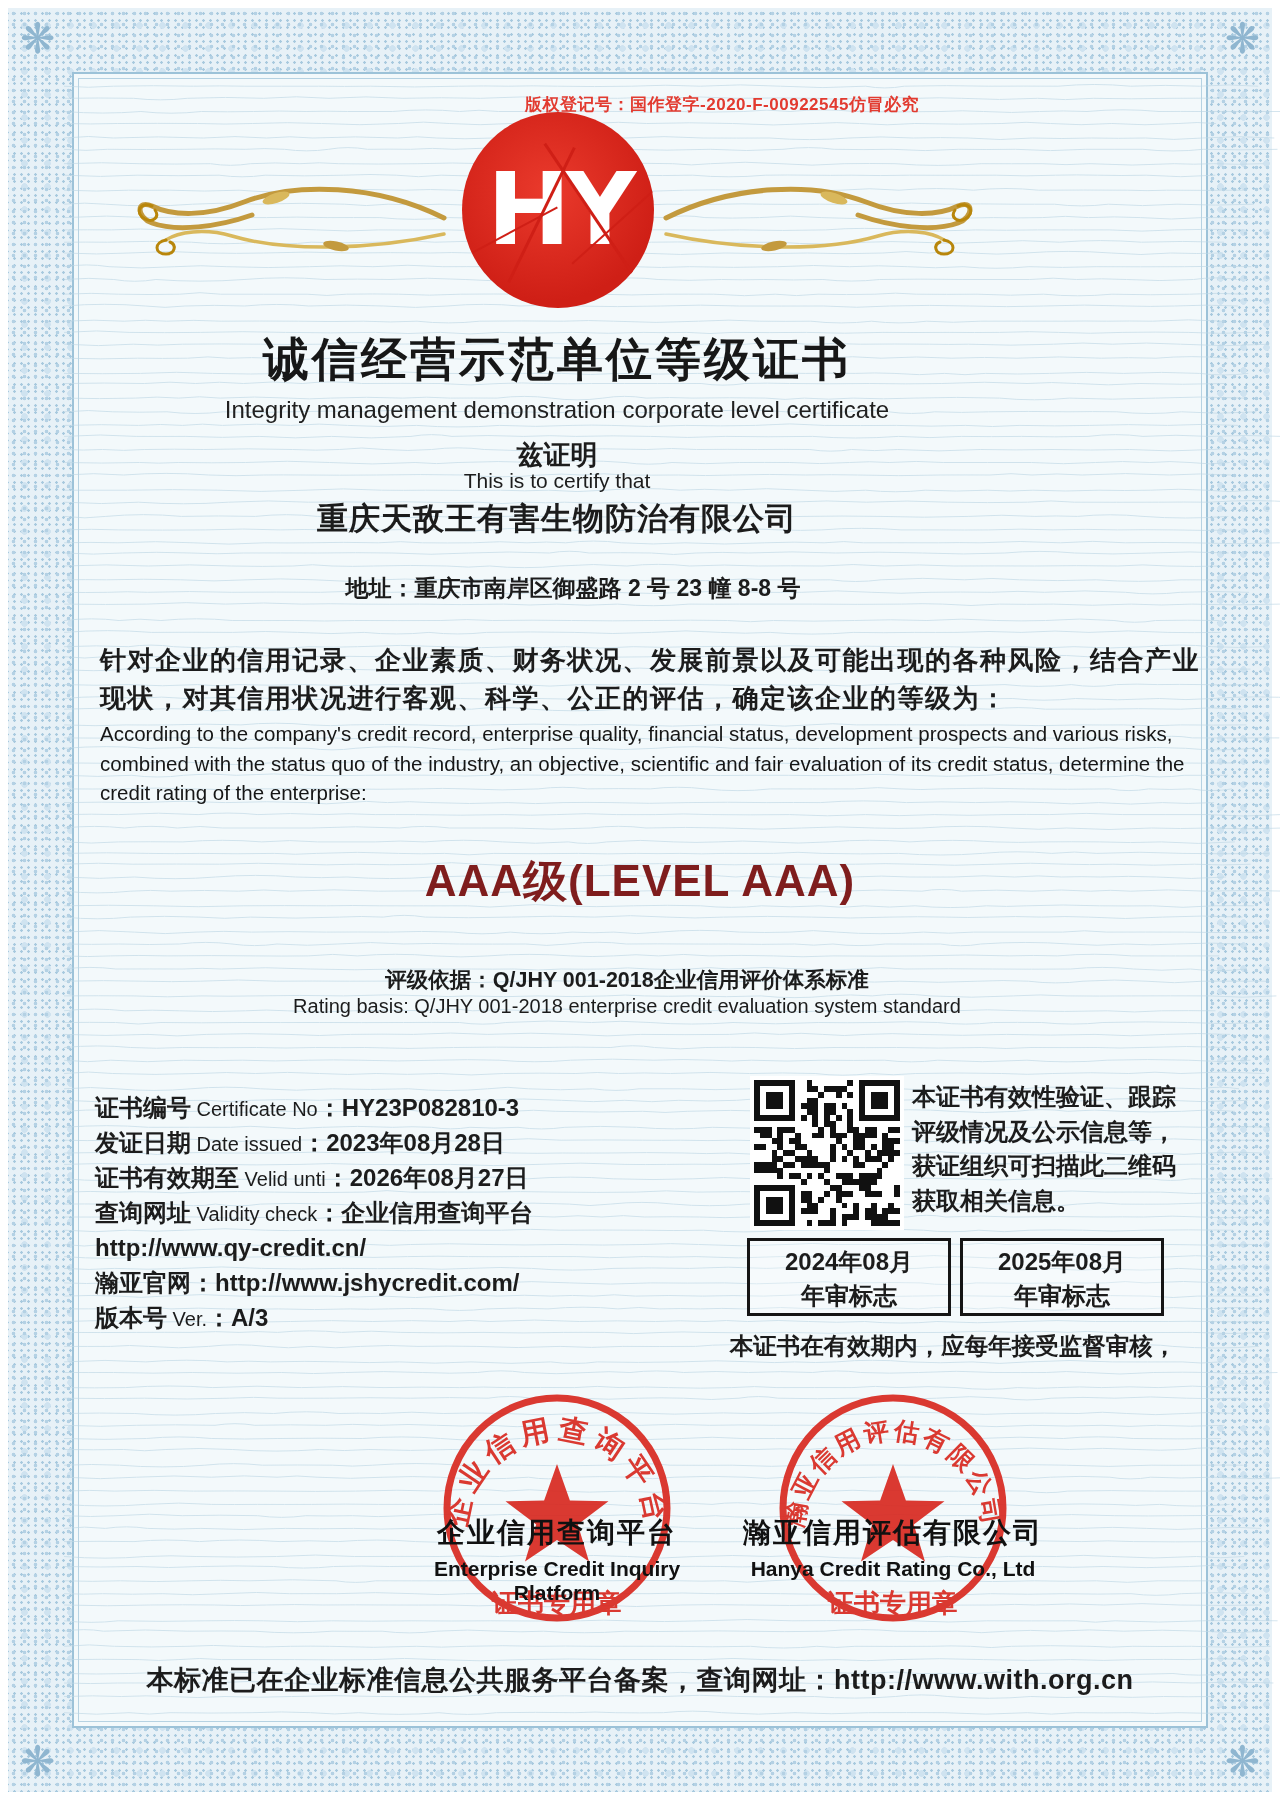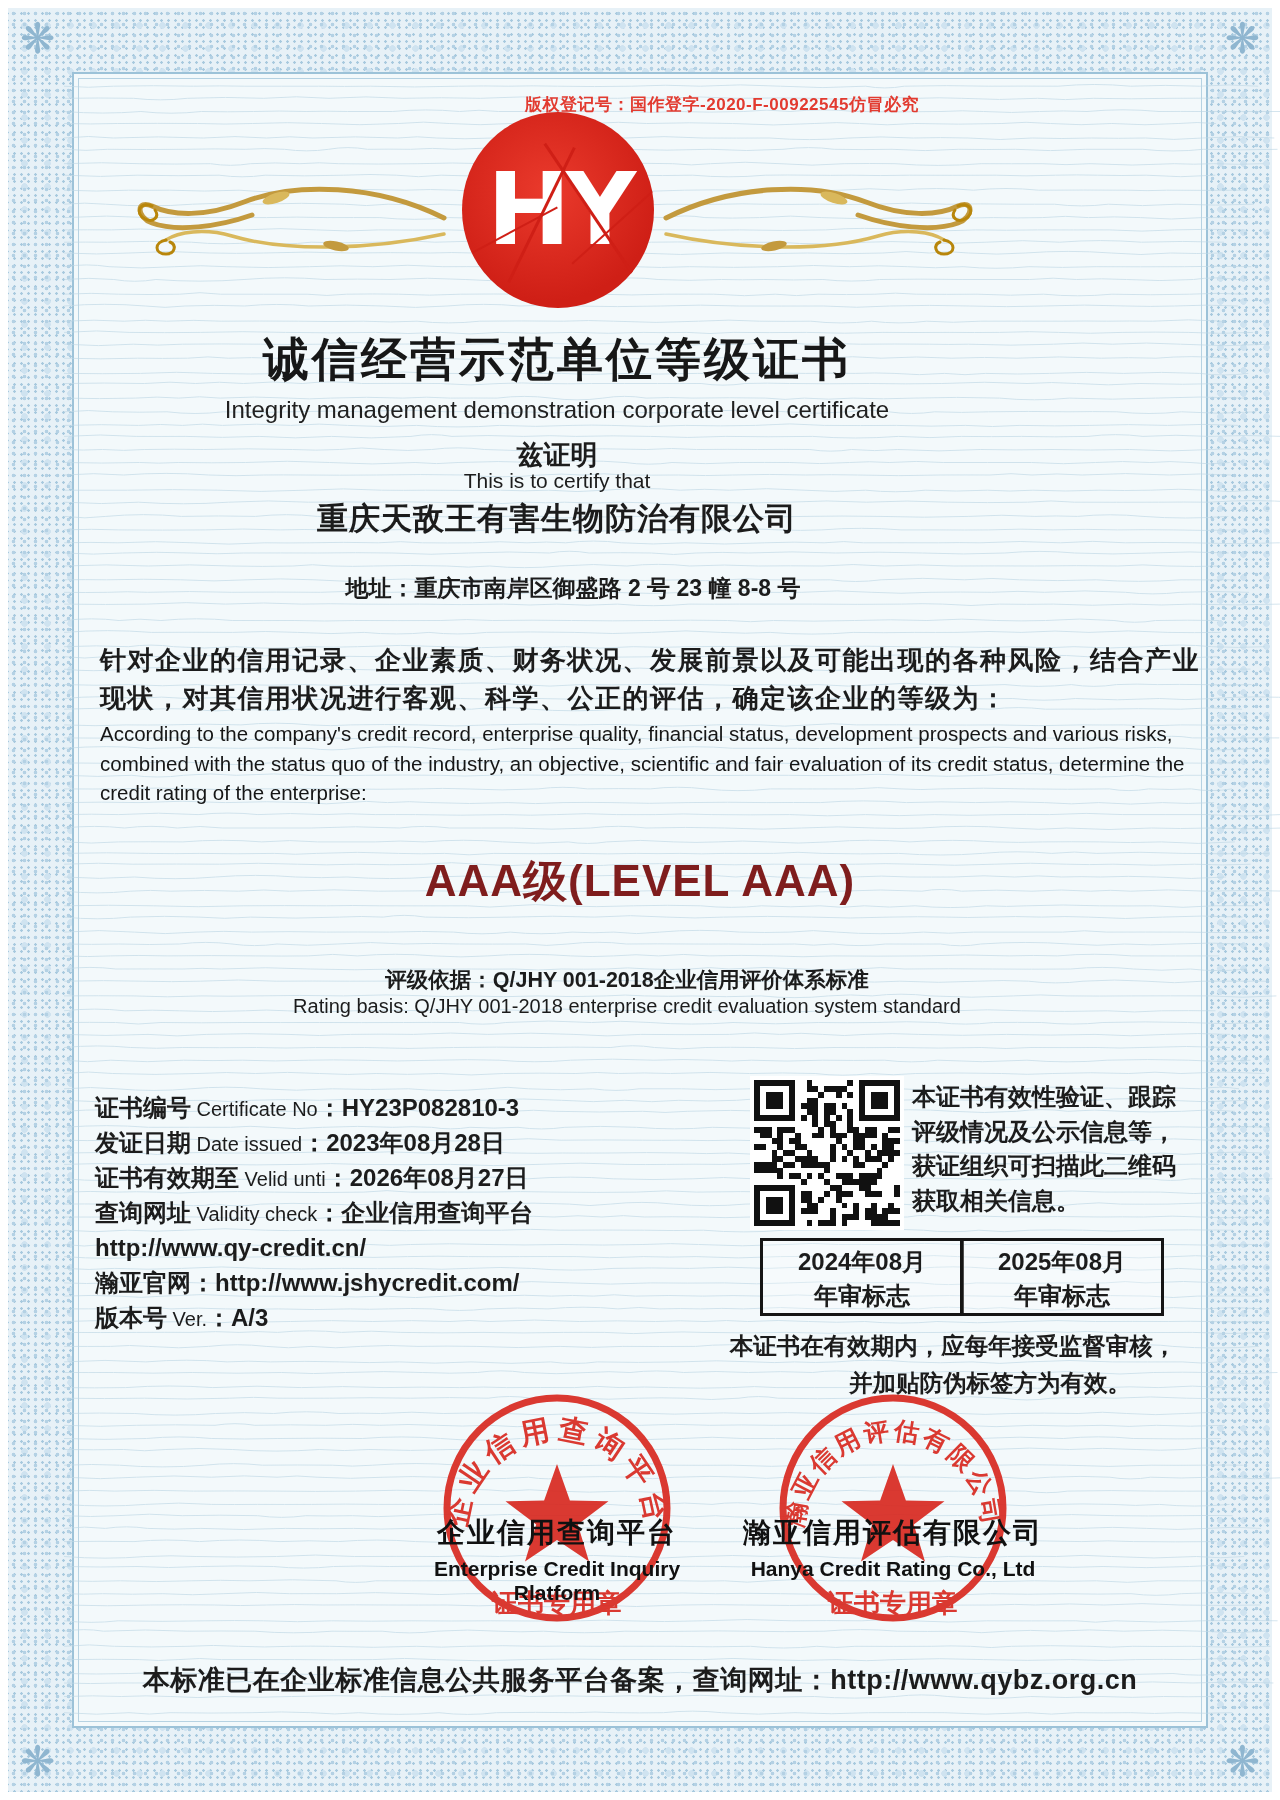--- a/index.html
+++ b/index.html
@@ -77,21 +77,21 @@
   .den{font-size:20px;font-weight:500;}
   .dval{font-size:24px;font-weight:600;}
 
   .qr{position:absolute;left:750px;top:1076px;width:154px;height:154px;background:#fff;padding:4px;}
   .qr-notes{position:absolute;left:912px;top:1080px;width:290px;}
   .qr-note-line{font-size:24px;line-height:34.5px;font-weight:600;white-space:nowrap;}
 
   .yearbox{position:absolute;top:1238px;width:204px;height:78px;border:3px solid #151515;
     text-align:center;padding-top:4px;background:rgba(255,255,255,.25);}
   .yearbox .b1,.yearbox .b2{font-size:24px;line-height:34px;font-weight:600;}
-  .ybox1{left:747px;margin-left:13px;} .ybox2{left:960px;}
+  .ybox1{left:747px;} .ybox2{left:960px;}
   .annual-note{position:absolute;text-align:center;font-size:23.5px;font-weight:600;white-space:nowrap;}
   .an1{top:1330px;left:703px;width:500px;}
   .an2{top:1367px;left:740px;width:500px;}
 
   .seal{position:absolute;top:1388px;width:240px;height:240px;z-index:3;opacity:.9;}
   .sealL{left:437px;} .sealR{left:773px;}
   .org{position:absolute;top:1514px;width:330px;text-align:center;z-index:4;}
   .orgL{left:392px;} .orgR{left:728px;}
   .org-zh{font-size:28px;font-weight:800;letter-spacing:2px;color:#111;}
   .org-en{font-size:21px;font-weight:600;margin-top:5px;color:#111;}
@@ -527,21 +527,20 @@
 
     <div class="yearbox ybox1">
       <div class="b1">2024年08月</div>
       <div class="b2">年审标志</div>
     </div>
     <div class="yearbox ybox2">
       <div class="b1">2025年08月</div>
       <div class="b2">年审标志</div>
     </div>
     <div class="annual-note an1">本证书在有效期内，应每年接受监督审核，</div>
-    <div class="annual-note an2">并加贴防伪标签方为有效。</div>
 
     <svg class="seal sealL" viewBox="0 0 240 240">
       <circle cx="120" cy="120" r="110" fill="none" stroke="#d8251c" stroke-width="7"></circle>
       <path id="sealArcLeft" d="M 31 128 A 90 90 0 0 1 209 128" fill="none"></path>
       <text font-size="29" font-weight="700" fill="#d8251c" letter-spacing="6">
         <textPath href="#sealArcLeft" startOffset="50%" text-anchor="middle">企业信用查询平台</textPath>
       </text>
       <polygon fill="#d8251c" points="120,76 132.9,112.4 171.5,113.3 140.8,136.6 152,173.6 120,152 88,173.6 99.2,136.6 68.5,113.3 107.1,112.4"></polygon>
       <text x="120" y="224" text-anchor="middle" font-size="26" font-weight="700" fill="#d8251c">证书专用章</text>
     </svg>
@@ -558,15 +557,15 @@
 
     <div class="org orgL">
       <div class="org-zh">企业信用查询平台</div>
       <div class="org-en">Enterprise Credit Inquiry Rlatform</div>
     </div>
     <div class="org orgR">
       <div class="org-zh">瀚亚信用评估有限公司</div>
       <div class="org-en">Hanya Credit Rating Co., Ltd</div>
     </div>
 
-    <div class="cxfull footer">本标准已在企业标准信息公共服务平台备案，查询网址：http://www.qybz.org.cn</div>
+    <div class="cxfull footer">本标准已在企业标准信息公共服务平台备案，查询网址：http://www.with.org.cn</div>
   </div>
 </div>
 
 </body></html>

